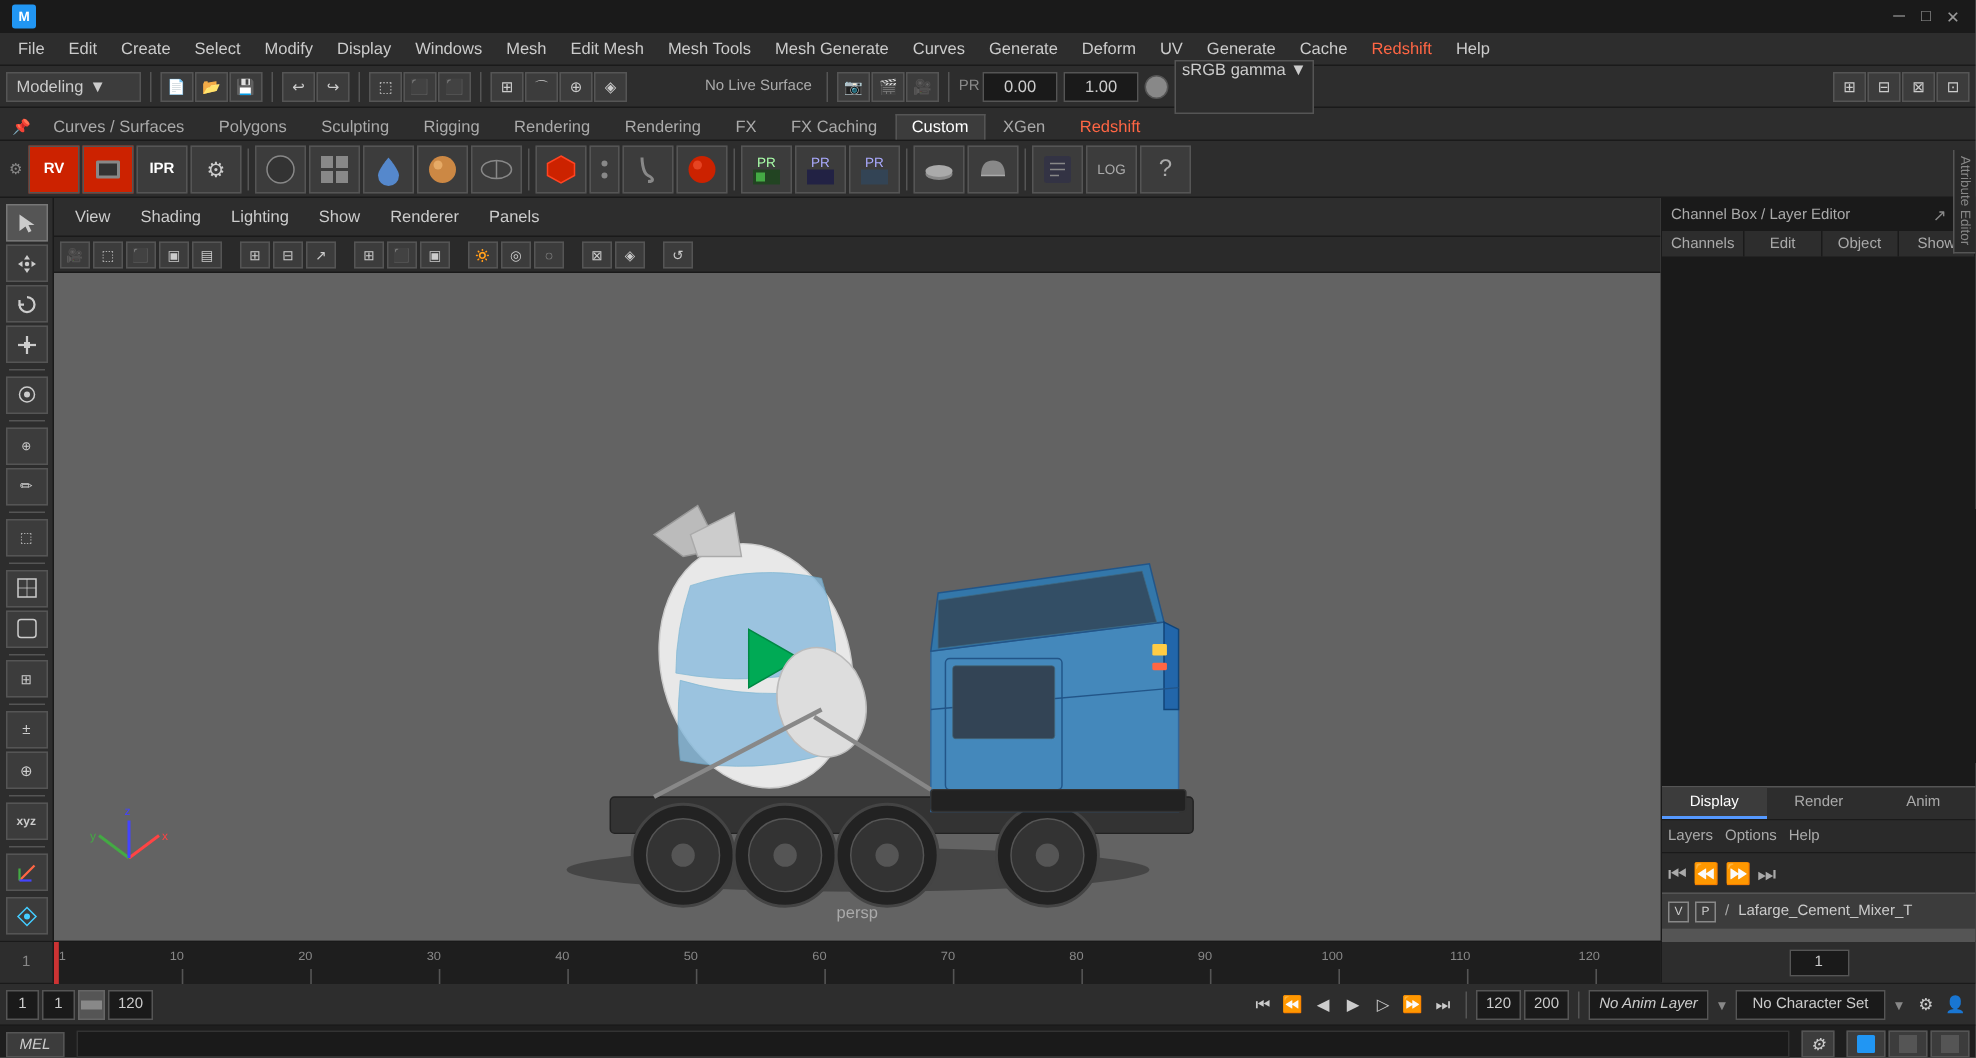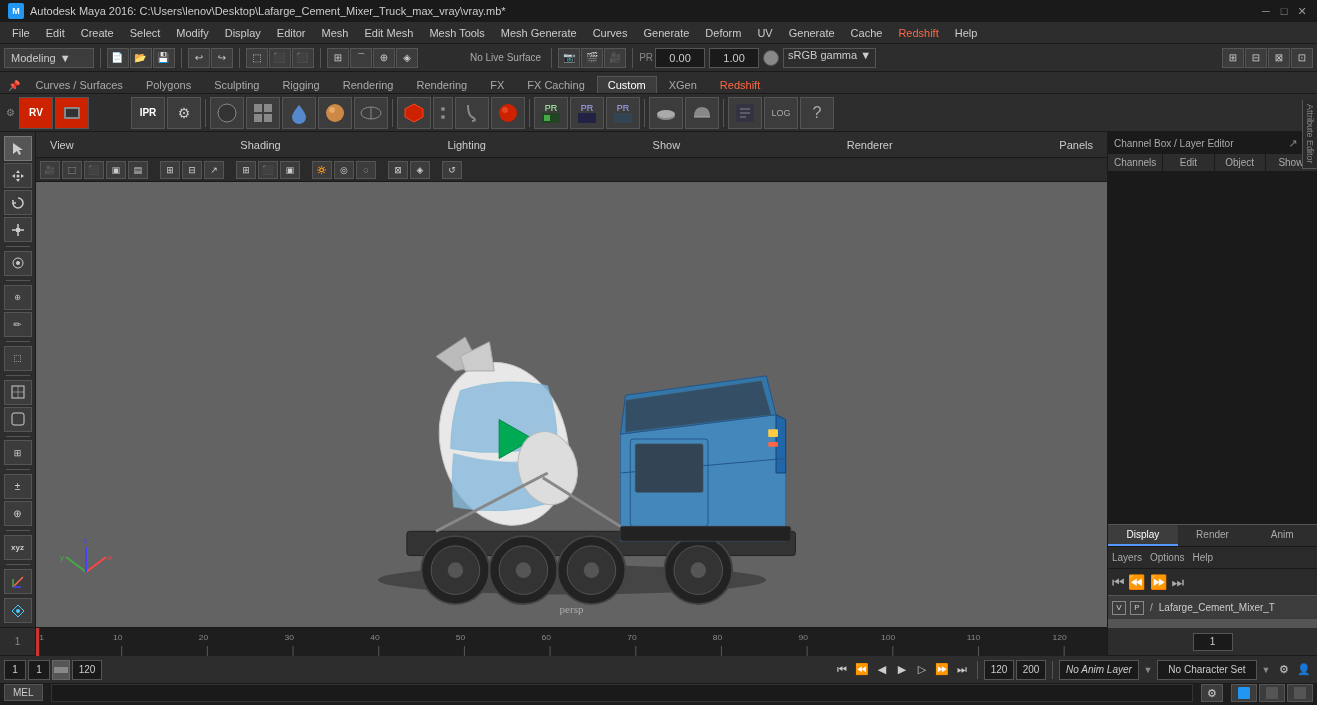--- a/index.html
+++ b/index.html
@@ -17,21 +17,21 @@
     #menu-bar { height: 22px; background: #2d2d2d; display: flex; align-items: center; padding: 0 4px; border-bottom: 1px solid #1a1a1a; }
     .menu-item { padding: 2px 8px; font-size: 11px; color: #ccc; cursor: pointer; height: 100%; display: flex; align-items: center; }
 
     
     #toolbar1 { height: 28px; background: #2d2d2d; display: flex; align-items: center; padding: 0 4px; gap: 4px; border-bottom: 1px solid #1a1a1a; }
     .mode-selector { background: #3c3c3c; border: 1px solid #555; color: #ccc; font-size: 11px; padding: 2px 6px; height: 20px; display: flex; align-items: center; gap: 4px; cursor: pointer; min-width: 90px; }
     .toolbar-sep { width: 1px; height: 20px; background: #555; margin: 0 2px; }
     .tb-btn { width: 22px; height: 20px; background: #3c3c3c; border: 1px solid #555; display: flex; align-items: center; justify-content: center; cursor: pointer; font-size: 10px; color: #ccc; }
     .tb-group { display: flex; gap: 1px; }
     .snap-field { background: #1a1a1a; border: 1px solid #555; color: #ccc; width: 50px; height: 20px; text-align: center; font-size: 11px; display: flex; align-items: center; justify-content: center; }
-    .gamma-select { background: #2d2d2d; border: 1px solid #555; color: #ccc; font-size: 11px; height: 20px; padding: 0 4px; text-align: right; }
+    .gamma-select { background: #2d2d2d; border: 1px solid #555; color: #ccc; font-size: 11px; height: 36px; padding: 0 4px; text-align: right; }
 
     
     #shelf-tabs { height: 22px; background: #2d2d2d; display: flex; align-items: flex-end; padding: 0 4px; border-bottom: 1px solid #1a1a1a; }
     .shelf-tab { padding: 2px 10px; font-size: 11px; color: #aaa; cursor: pointer; border-top: 1px solid transparent; border-left: 1px solid transparent; border-right: 1px solid transparent; margin-right: 1px; }
     .shelf-tab.active { color: #fff; background: #3c3c3c; border-color: #555; }
 
     
     #shelf-icons { height: 38px; background: #2d2d2d; display: flex; align-items: center; padding: 0 4px; gap: 2px; border-bottom: 1px solid #1a1a1a; }
     .shelf-icon { width: 34px; height: 32px; background: #3c3c3c; border: 1px solid #555; display: flex; align-items: center; justify-content: center; cursor: pointer; font-size: 14px; }
     .shelf-sep { width: 1px; height: 28px; background: #555; margin: 0 2px; }
@@ -41,28 +41,28 @@
     #main-layout { display: flex; height: calc(705px - 22px - 22px - 28px - 22px - 38px - 28px - 28px - 22px); }
 
     
     #left-toolbar { width: 36px; background: #2d2d2d; display: flex; flex-direction: column; align-items: center; padding: 4px 2px; gap: 2px; border-right: 1px solid #1a1a1a; }
     .lt-btn { width: 28px; height: 28px; background: #3c3c3c; border: 1px solid #555; display: flex; align-items: center; justify-content: center; cursor: pointer; font-size: 13px; color: #ccc; }
     .lt-btn.active { background: #555; border-color: #777; }
     .lt-sep { width: 24px; height: 1px; background: #555; margin: 2px 0; }
 
     
     #viewport { flex: 1; background: #555; position: relative; overflow: hidden; }
-    #viewport-header { height: 26px; background: #2d2d2d; display: flex; align-items: center; padding: 0 8px; gap: 8px; border-bottom: 1px solid #1a1a1a; justify-content: space-between; }
+    #viewport-header { height: 26px; background: #2d2d2d; display: flex; align-items: center; padding: 0 8px; gap: 8px; border-bottom: 1px solid #1a1a1a; }
     .vp-menu { font-size: 11px; color: #ccc; cursor: pointer; padding: 2px 6px; }
     #viewport-toolbar { height: 24px; background: #2a2a2a; display: flex; align-items: center; padding: 0 4px; gap: 2px; border-bottom: 1px solid #1a1a1a; }
     .vp-tb-btn { width: 20px; height: 18px; background: #3c3c3c; border: 1px solid #555; display: flex; align-items: center; justify-content: center; cursor: pointer; font-size: 9px; color: #ccc; }
     #viewport-canvas { flex: 1; position: relative; }
 
     
-    #persp-label { position: absolute; bottom: 12px; left: 50%; transform: translateX(-50%); color: #aaa; font-size: 11px; font-family: Liberation Serif, serif; }
+    #persp-label { position: absolute; bottom: 12px; left: 50%; transform: translateX(-50%); color: #aaa; font-size: 11px; }
 
     
     #right-panel { width: 210px; background: #2d2d2d; border-left: 1px solid #1a1a1a; display: flex; flex-direction: column; }
     #right-panel-title { height: 22px; background: #1a1a1a; display: flex; align-items: center; justify-content: space-between; padding: 0 6px; font-size: 10px; color: #aaa; }
     #right-panel-title .rp-controls { display: flex; gap: 4px; }
     .rp-ctrl-btn { font-size: 11px; color: #888; cursor: pointer; }
     #channel-tabs { display: flex; border-bottom: 1px solid #1a1a1a; }
     .ch-tab { flex: 1; padding: 3px 6px; font-size: 10px; color: #aaa; cursor: pointer; text-align: center; border-right: 1px solid #1a1a1a; }
     #channel-content { flex: 1; background: #1a1a1a; }
     #display-tabs { display: flex; border-bottom: 1px solid #1a1a1a; border-top: 1px solid #555; }
@@ -95,37 +95,36 @@
     .status-tab.active { background: #3c3c3c; border-color: #555; }
     #status-field { flex: 1; height: 18px; background: #1a1a1a; border: 1px solid #333; margin: 0 4px; }
     #status-right { width: 22px; height: 18px; background: #3c3c3c; border: 1px solid #555; display: flex; align-items: center; justify-content: center; cursor: pointer; font-size: 11px; }
   </style>
 </head>
 <body>
 
 <div id="title-bar">
   <div class="title-left">
     <div class="app-icon">M</div>
-    <span class="title-text">Autodesk Maya 2016: C:\Users\lenov\Desktop\Lafarge_Cement_Mixer_Truck_max_vray\vray.mb*</span>
   </div>
   <div class="win-controls">
     <div class="win-btn">─</div>
     <div class="win-btn">□</div>
     <div class="win-btn">✕</div>
   </div>
 </div>
 
 <div id="menu-bar">
   <div class="menu-item">File</div>
   <div class="menu-item">Edit</div>
   <div class="menu-item">Create</div>
   <div class="menu-item">Select</div>
   <div class="menu-item">Modify</div>
   <div class="menu-item">Display</div>
-  <div class="menu-item">Editor</div>
+  <div class="menu-item">Windows</div>
   <div class="menu-item">Mesh</div>
   <div class="menu-item">Edit Mesh</div>
   <div class="menu-item">Mesh Tools</div>
   <div class="menu-item">Mesh Generate</div>
   <div class="menu-item">Curves</div>
   <div class="menu-item">Generate</div>
   <div class="menu-item">Deform</div>
   <div class="menu-item">UV</div>
   <div class="menu-item">Generate</div>
   <div class="menu-item">Cache</div>
@@ -208,21 +207,21 @@
 <div id="shelf-icons">
   <div style="font-size:10px;color:#888;padding:0 2px;cursor:pointer;">⚙</div>
 
   <div class="shelf-icon" style="background:#cc2200;color:white;font-size:10px;font-weight:bold;">RV</div>
   <div class="shelf-icon" style="background:#cc2200;">
     <svg width="20" height="20" viewBox="0 0 20 20">
         <rect x="2" y="4" width="16" height="12" rx="1" fill="#888"></rect>
         <rect x="4" y="6" width="12" height="8" fill="#333"></rect>
       </svg>
   </div>
-  <div class="shelf-icon" style="color:white;font-size:10px;font-weight:bold;margin-left:40px;">IPR</div>
+  <div class="shelf-icon" style="color:white;font-size:10px;font-weight:bold;">IPR</div>
   <div class="shelf-icon" style="font-size:14px;">⚙</div>
   <div class="shelf-sep"></div>
   <div class="shelf-icon">
     <svg width="24" height="24" viewBox="0 0 24 24">
         <circle cx="12" cy="12" r="9" fill="#333" stroke="#888" stroke-width="1"></circle>
       </svg>
   </div>
   <div class="shelf-icon">
     <svg width="24" height="24" viewBox="0 0 24 24">
         <rect x="3" y="3" width="8" height="8" fill="#888"></rect>
@@ -626,21 +625,21 @@
   <div class="pb-field" style="width:30px;">200</div>
   <div class="pb-sep"></div>
   <div class="pb-field" style="width:80px;font-style:italic;">No Anim Layer</div>
   <div style="width:14px;height:14px;display:flex;align-items:center;justify-content:center;font-size:9px;color:#888;">▼</div>
   <div class="pb-field" style="width:100px;">No Character Set</div>
   <div style="width:14px;height:14px;display:flex;align-items:center;justify-content:center;font-size:9px;color:#888;">▼</div>
   <div class="pb-btn">⚙</div>
   <div class="pb-btn">👤</div>
 </div>
 
-<div id="status-bar" style="height:22px;background:#1e1e1e;display:flex;align-items:flex-start;padding:0 4px;gap:4px;border-top:1px solid #1a1a1a;">
+<div id="status-bar" style="height:22px;background:#1e1e1e;display:flex;align-items:flex-end;padding:0 4px;gap:4px;border-top:1px solid #1a1a1a;font-style:italic;">
   <div class="status-tab active">MEL</div>
   <div id="status-field" style="flex:1;height:18px;background:#1a1a1a;border:1px solid #333;"></div>
   <div id="status-right">⚙</div>
 
   <div style="display:flex;align-items:center;gap:2px;margin-left:4px;">
     <div style="display:flex;align-items:center;gap:2px;padding:1px 6px;background:#3c3c3c;border:1px solid #555;height:18px;cursor:pointer;">
       <div style="width:12px;height:12px;background:#2196F3;border-radius:1px;"></div>
     </div>
     <div style="display:flex;align-items:center;gap:2px;padding:1px 6px;background:#3c3c3c;border:1px solid #555;height:18px;cursor:pointer;">
       <div style="width:12px;height:12px;background:#555;"></div>

